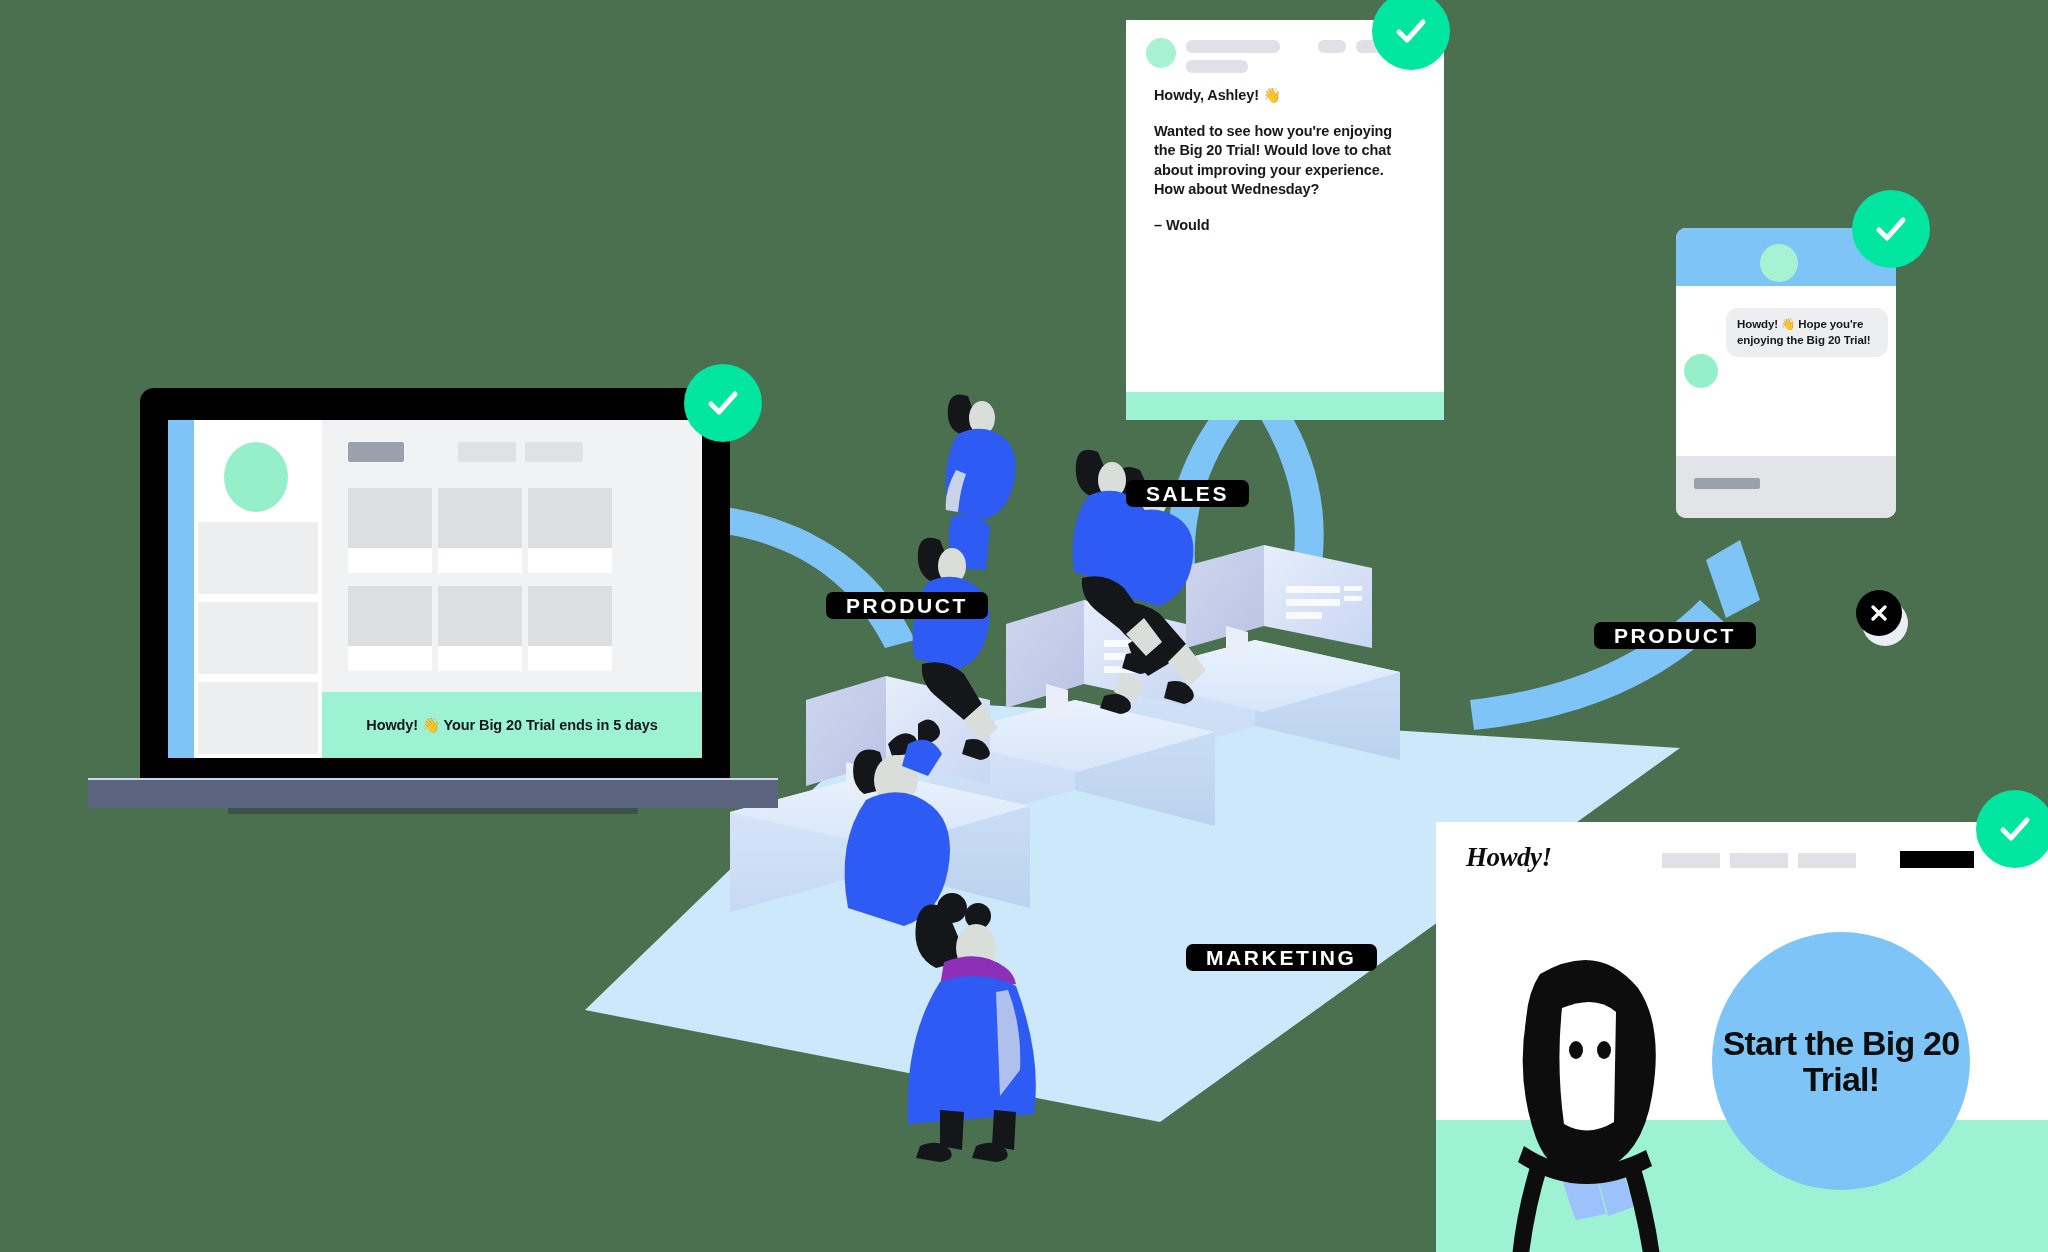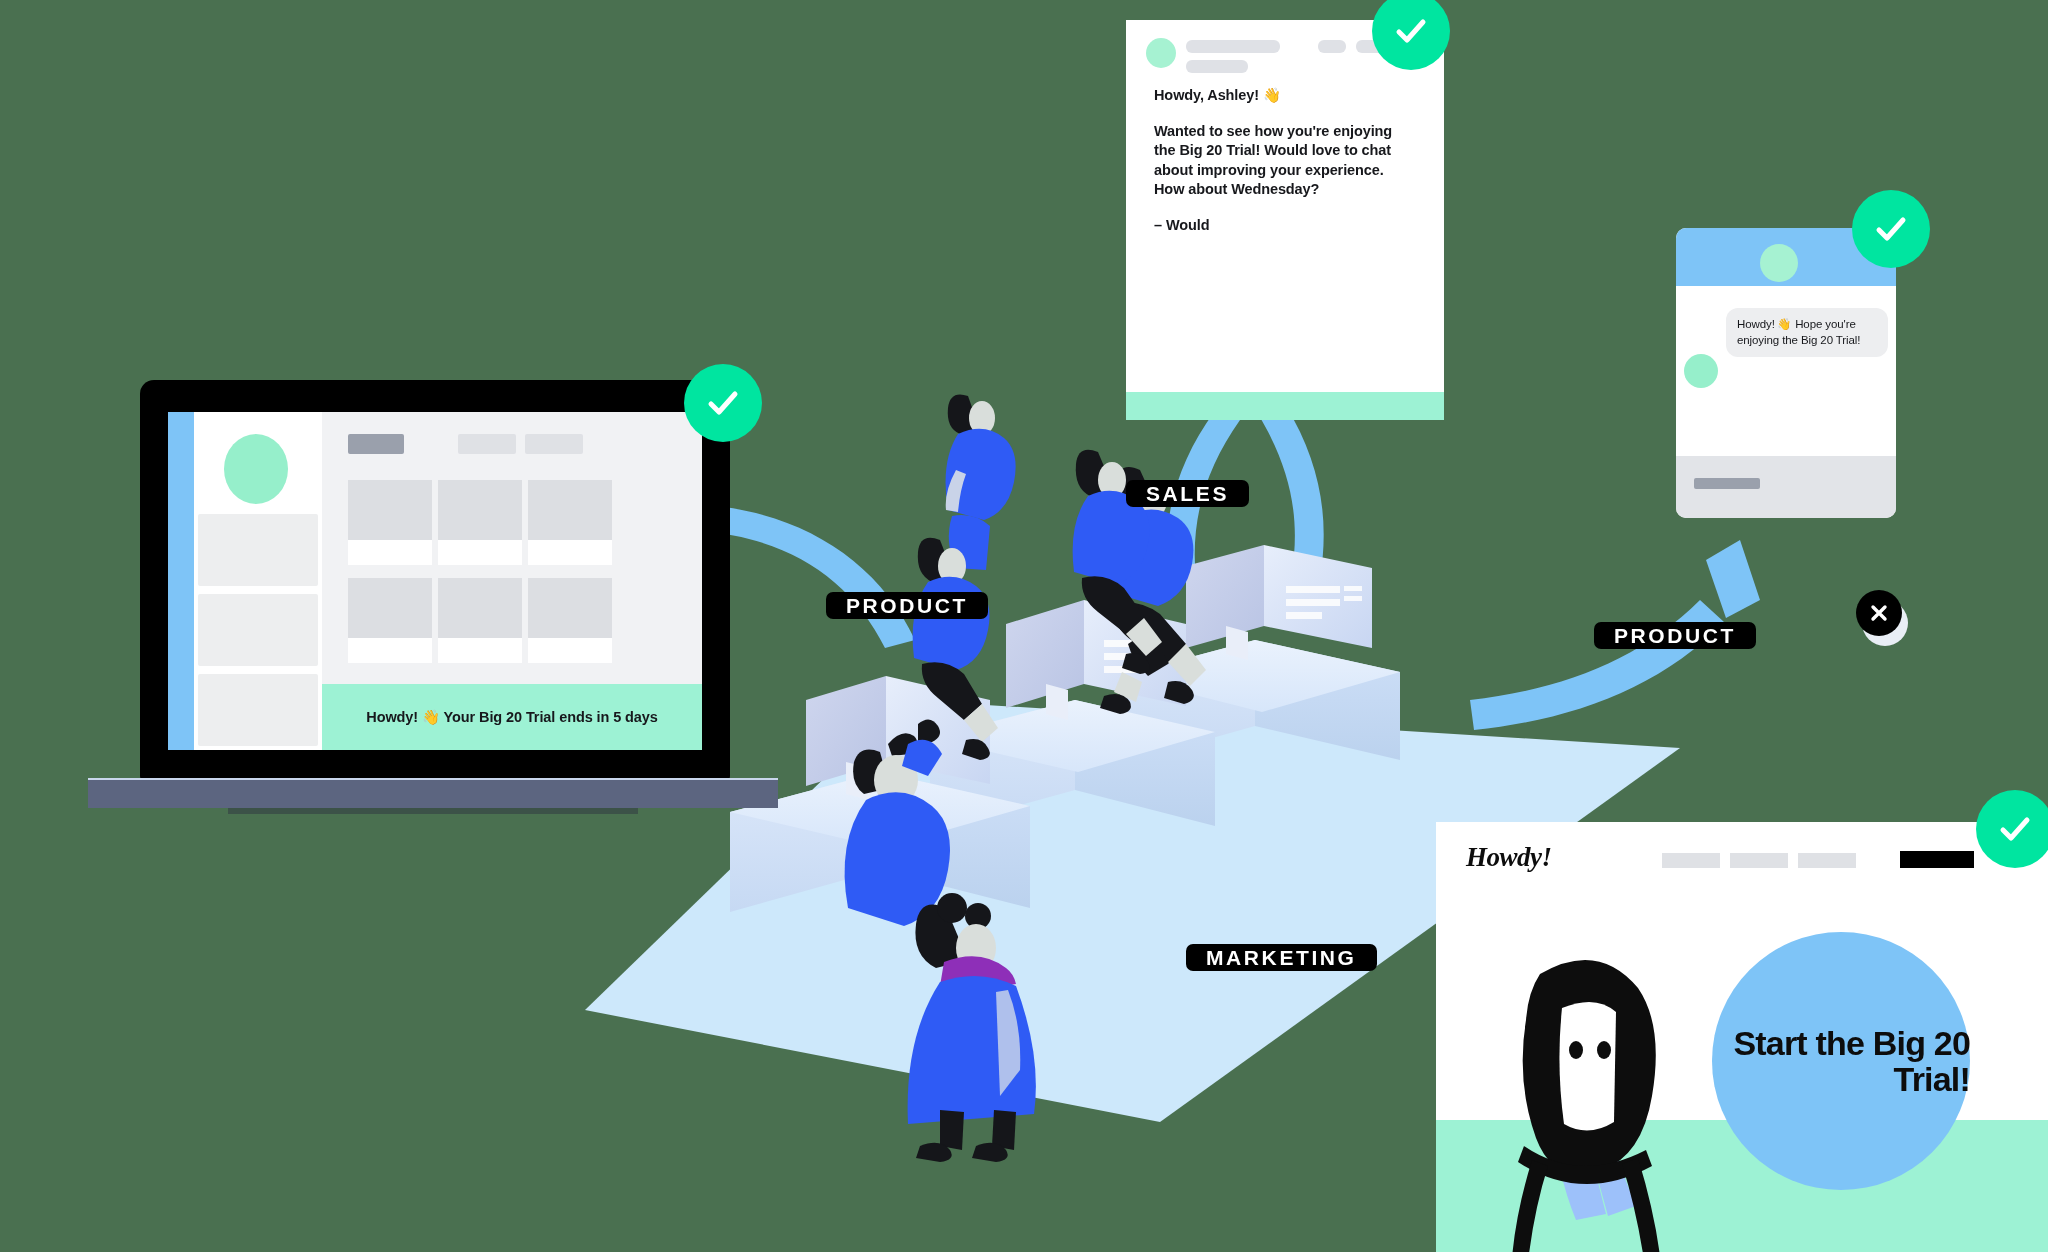--- a/index.html
+++ b/index.html
@@ -24,21 +24,21 @@
     display:flex; align-items:center; justify-content:center;
     z-index: 60;
   }
   .badge.check { background:#00E5A0; }
   .badge.cross { background:#000000; }
   .badge svg { display:block; }
 
   
   #laptop { left:140px; top:380px; width:590px; height:420px; z-index:20; }
   #laptop-body {
-    position:absolute; left:0; top:0; width:590px; height:400px;
+    position:absolute; left:0; top:8px; width:590px; height:400px;
     background:#000; border-radius:14px 14px 4px 4px;
   }
   #laptop-screen {
     position:absolute; left:28px; top:32px; width:534px; height:338px;
     background:#F1F2F4; display:flex; overflow:hidden;
   }
   #lp-stripe { width:26px; background:#7EC4F7; flex:0 0 26px; }
   #lp-side { width:128px; background:#FFFFFF; flex:0 0 128px; padding:0; position:relative; }
   #lp-avatar {
     position:absolute; left:30px; top:22px; width:64px; height:70px;
@@ -107,21 +107,21 @@
     border-radius:50%; background:#A6F2D2;
   }
   #ph-body { position:relative; height:170px; background:#fff; }
   #ph-dot {
     position:absolute; left:8px; top:68px; width:34px; height:34px;
     border-radius:50%; background:#96EFCB;
   }
   #ph-bubble {
     position:absolute; left:50px; top:22px; width:140px;
     background:#EDEEF0; border-radius:12px; padding:9px 11px;
-    font-size:11.5px; font-weight:normal; line-height:1.35; color:#17181C;
+    font-size:11.5px; font-weight:bold; line-height:1.35; color:#17181C;
     letter-spacing:-0.1px;
   }
   #ph-foot { height:62px; background:#E2E4E8; position:relative; }
   #ph-input {
     position:absolute; left:18px; top:22px; width:66px; height:11px;
     background:#9AA0AC; border-radius:2px;
   }
 
   
   #web-card {
@@ -136,21 +136,21 @@
   }
   .wc-navitem { position:absolute; top:31px; height:15px; background:#DFE1E5; }
   #wc-cta { position:absolute; top:29px; height:17px; background:#000; }
   #wc-hero { position:relative; height:360px; }
   #wc-ground {
     position:absolute; left:0; bottom:0; width:100%; height:132px; background:#9DF2D4;
   }
   #wc-circle {
     position:absolute; left:276px; top:40px; width:258px; height:258px;
     border-radius:50%; background:#7EC4F7;
-    display:flex; align-items:center; justify-content:center; text-align:right;
+    display:flex; align-items:center; justify-content:center; text-align:center;
   }
   #wc-circle span {
     font-size:34px; font-weight:bold; line-height:1.06; color:#0D0D0D;
     letter-spacing:-0.8px;
   }
 
   
   .pill {
     position:absolute; background:#000; color:#fff; border-radius:7px;
     padding:3px 20px; font-size:21px; font-weight:bold; letter-spacing:2.6px;

